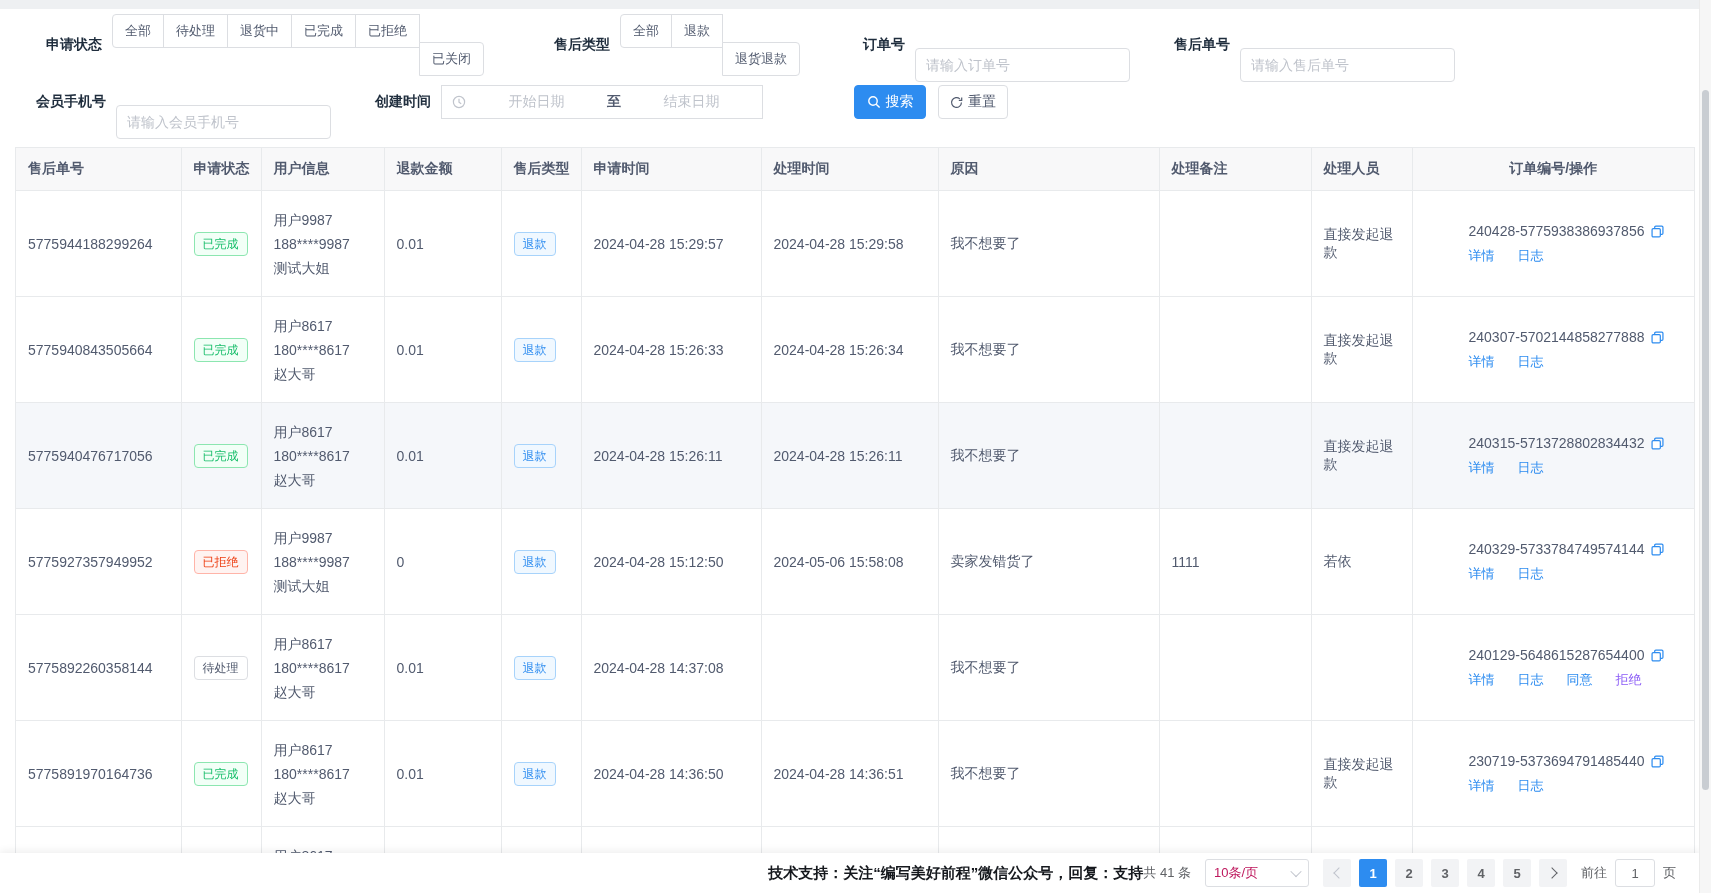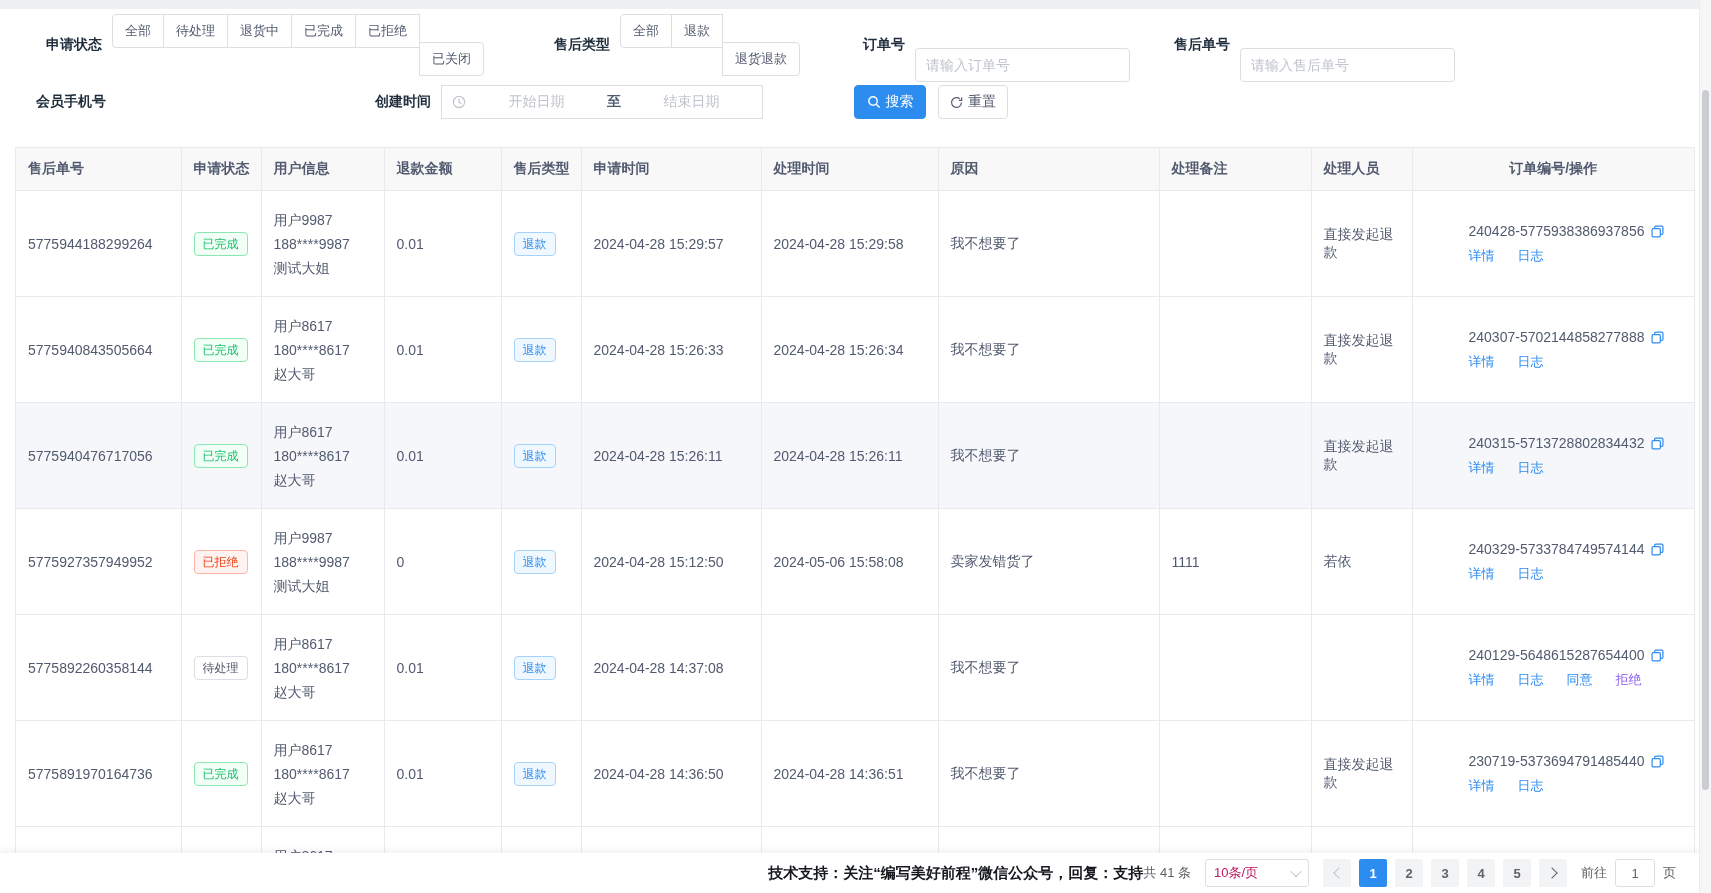--- a/index.html
+++ b/index.html
@@ -141,20 +141,21 @@
   </div>
   <div class="cluster" style="left:1174px">
     <span class="f-label">售后单号</span>
     <input class="ipt" placeholder="请输入售后单号" style="">
   </div>
 </div>
 
 <div class="f-row" id="f-row2">
   <div class="cluster" style="left:36px">
     <span class="f-label">会员手机号</span>
+    <input class="ipt" placeholder="请输入会员手机号" style="">
   </div>
   <div class="cluster" style="left:375px">
     <span class="f-label">创建时间</span>
     <div class="date-range">
       <span class="clock">
         <svg width="14" height="14" viewBox="0 0 14 14">
             <circle cx="7" cy="7" r="5.6" fill="none" stroke="#c0c4cc" stroke-width="1.2"></circle>
             <path d="M7 3.8v3.4l2.2 1.5" fill="none" stroke="#c0c4cc" stroke-width="1.2"></path>
           </svg>
       </span>

